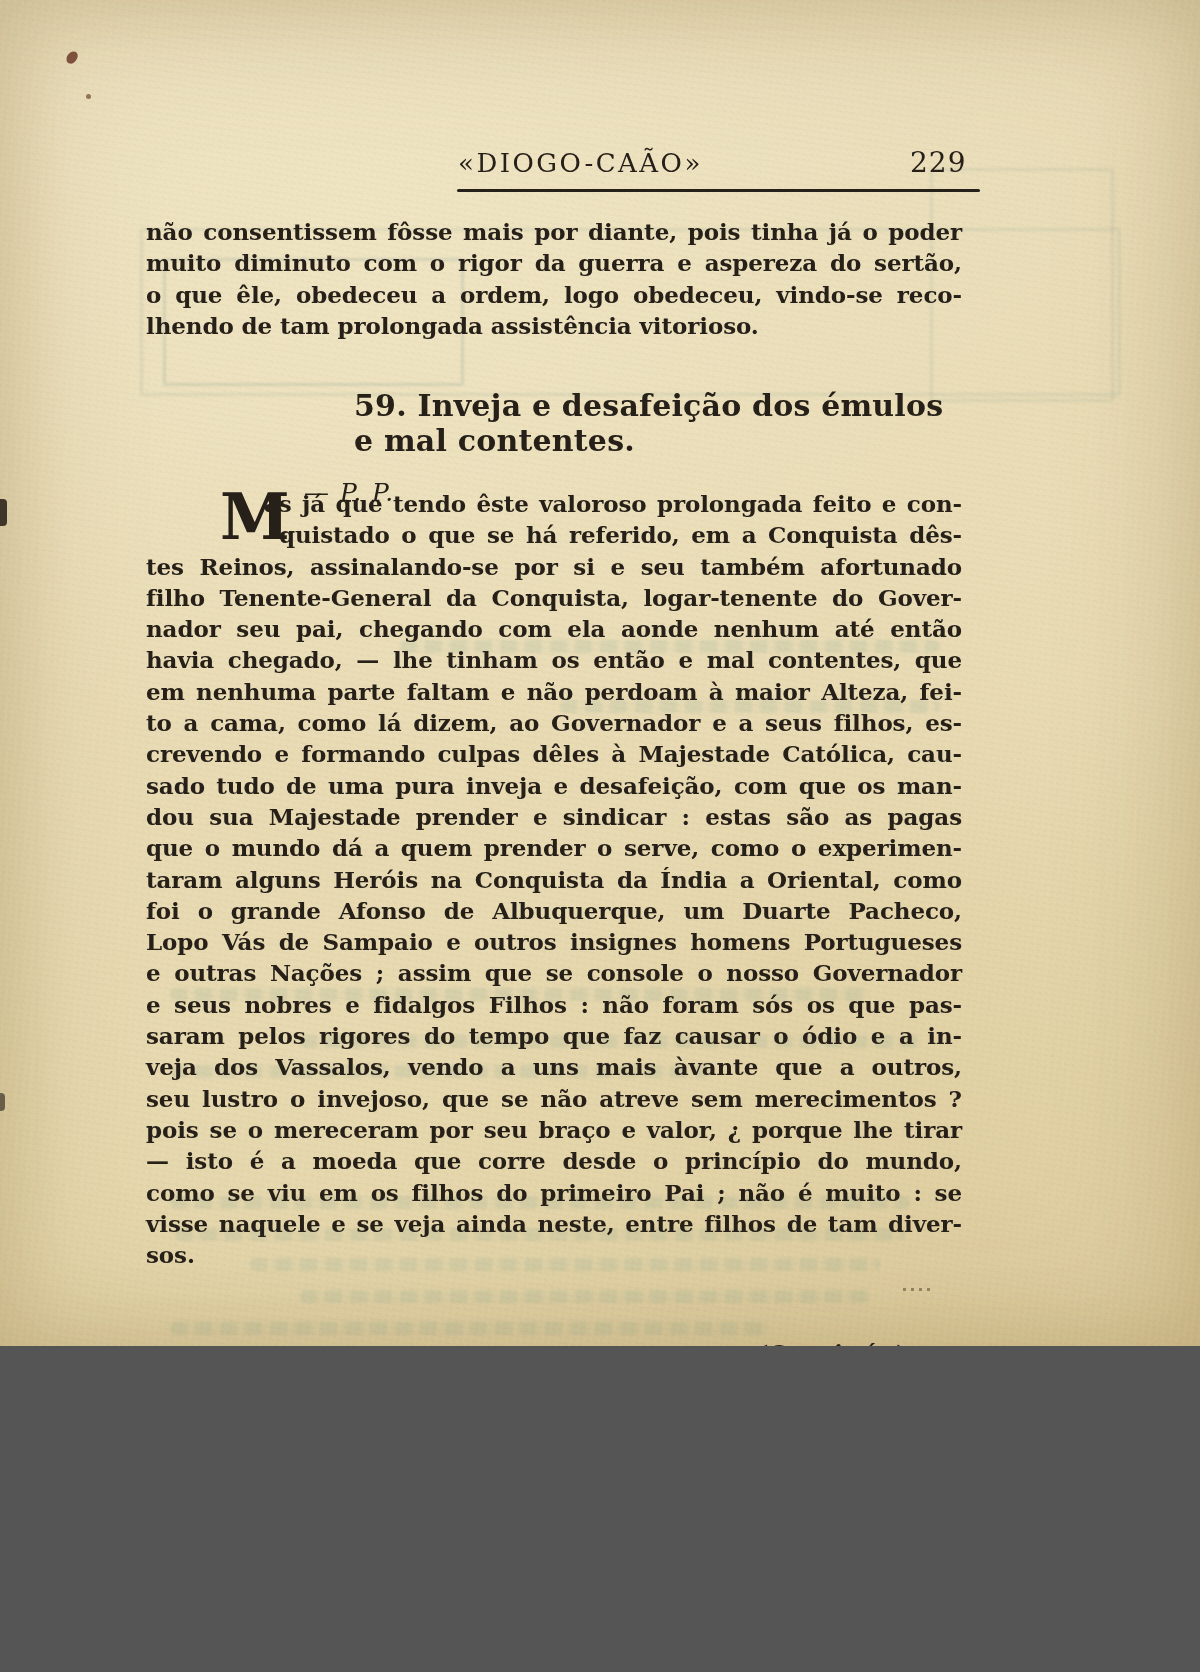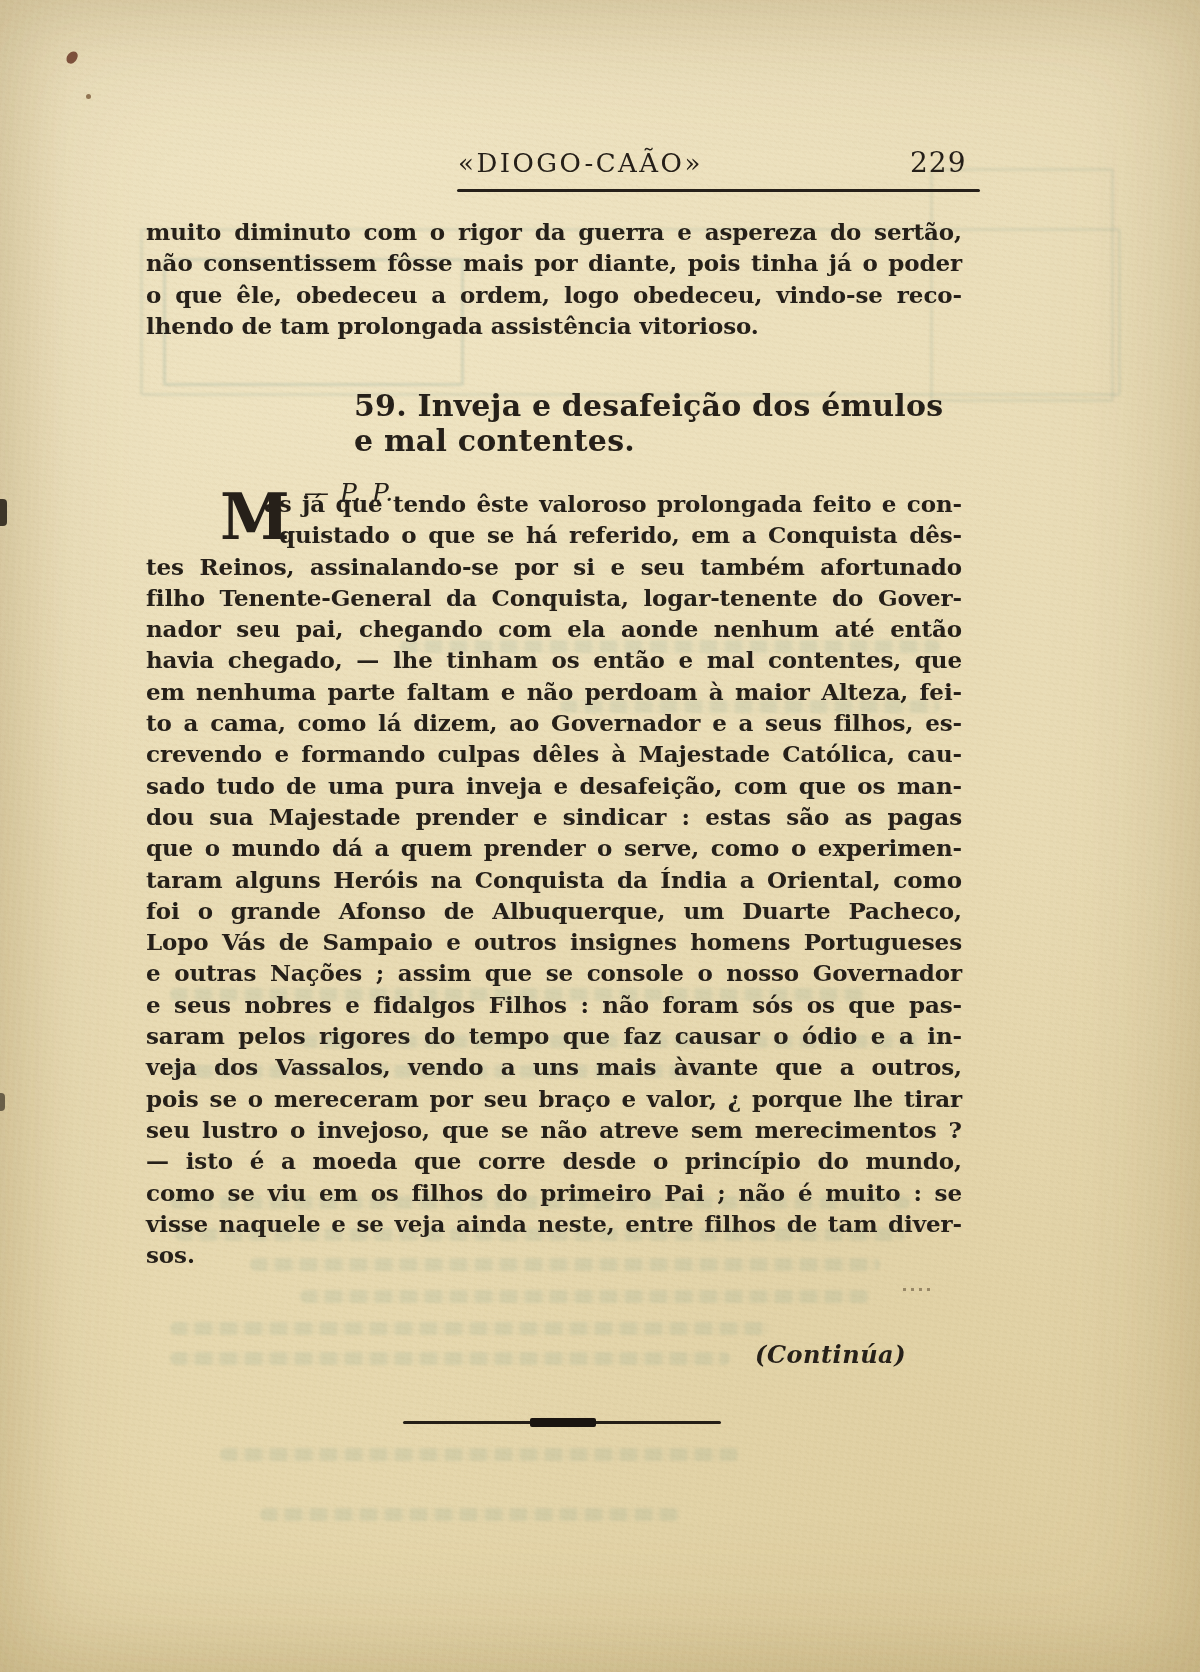--- a/index.html
+++ b/index.html
@@ -1,17 +1,17 @@
 <!DOCTYPE html>
 <html><head>
 <meta charset="utf-8">
 <style>
   html,body{margin:0;padding:0;background:#555;}
   .page{
-    position:relative;width:1200px;height:1672px;overflow:hidden;
+    position:relative;width:1200px;height:1346px;overflow:hidden;
     font-family:"DejaVu Serif", serif;color:#262019;
     background:
       radial-gradient(80% 55% at 32% 18%, rgba(244,234,203,.55) 0%, rgba(244,234,203,0) 70%),
       radial-gradient(70% 60% at 82% 92%, rgba(216,198,150,.5) 0%, rgba(216,198,150,0) 70%),
       linear-gradient(173deg,#ebdfbc 0%,#e9dcb6 45%,#e4d5a9 100%);
     box-shadow:inset 0 0 150px rgba(128,98,44,.22), inset -24px 0 90px rgba(128,98,44,.10), inset 18px 0 60px rgba(128,98,44,.08);
   }
   .grain{
     position:absolute;inset:0;pointer-events:none;opacity:.55;
     background:
@@ -80,22 +80,22 @@
   <div class="speck s2"></div>
   <div class="speck s3"></div>
   <div class="speck s4"></div>
   <div class="speck s5"></div>
 
   <div class="head-title">«DIOGO-CAÃO»</div>
   <div class="page-number">229</div>
   <div class="head-rule"></div>
 
   <div class="col para1">
+      <div class="tline">não consentissem fôsse mais por diante, pois tinha já o poder</div>
       <div class="tline">muito diminuto com o rigor da guerra e aspereza do sertão,</div>
-      <div class="tline">não consentissem fôsse mais por diante, pois tinha já o poder</div>
       <div class="tline">o que êle, obedeceu a ordem, logo obedeceu, vindo-se reco-</div>
       <div class="tline last">lhendo de tam prolongada assistência vitorioso.</div>
     </div>
 
   <div class="section-head">
     <div class="section-title">59. Inveja e desafeição dos émulos e mal contentes.</div>
     <div class="section-attrib">— P. P.</div>
   </div>
 
   <div class="col para2">
@@ -112,22 +112,22 @@
       <div class="tline">sado tudo de uma pura inveja e desafeição, com que os man-</div>
       <div class="tline">dou sua Majestade prender e sindicar : estas são as pagas</div>
       <div class="tline">que o mundo dá a quem prender o serve, como o experimen-</div>
       <div class="tline">taram alguns Heróis na Conquista da Índia a Oriental, como</div>
       <div class="tline">foi o grande Afonso de Albuquerque, um Duarte Pacheco,</div>
       <div class="tline">Lopo Vás de Sampaio e outros insignes homens Portugueses</div>
       <div class="tline">e outras Nações ; assim que se console o nosso Governador</div>
       <div class="tline">e seus nobres e fidalgos Filhos : não foram sós os que pas-</div>
       <div class="tline">saram pelos rigores do tempo que faz causar o ódio e a in-</div>
       <div class="tline">veja dos Vassalos, vendo a uns mais àvante que a outros,</div>
+      <div class="tline">seu lustro o invejoso, que se não atreve sem merecimentos ?</div>
       <div class="tline">pois se o mereceram por seu braço e valor, ¿ porque lhe tirar</div>
-      <div class="tline">seu lustro o invejoso, que se não atreve sem merecimentos ?</div>
       <div class="tline">— isto é a moeda que corre desde o princípio do mundo,</div>
       <div class="tline">como se viu em os filhos do primeiro Pai ; não é muito : se</div>
       <div class="tline">visse naquele e se veja ainda neste, entre filhos de tam diver-</div>
       <div class="tline last">sos.</div>
     </div>
 
   <div class="continua">(Continúa)</div>
 
   <div class="divider">
     <span class="divider-thick"></span>

